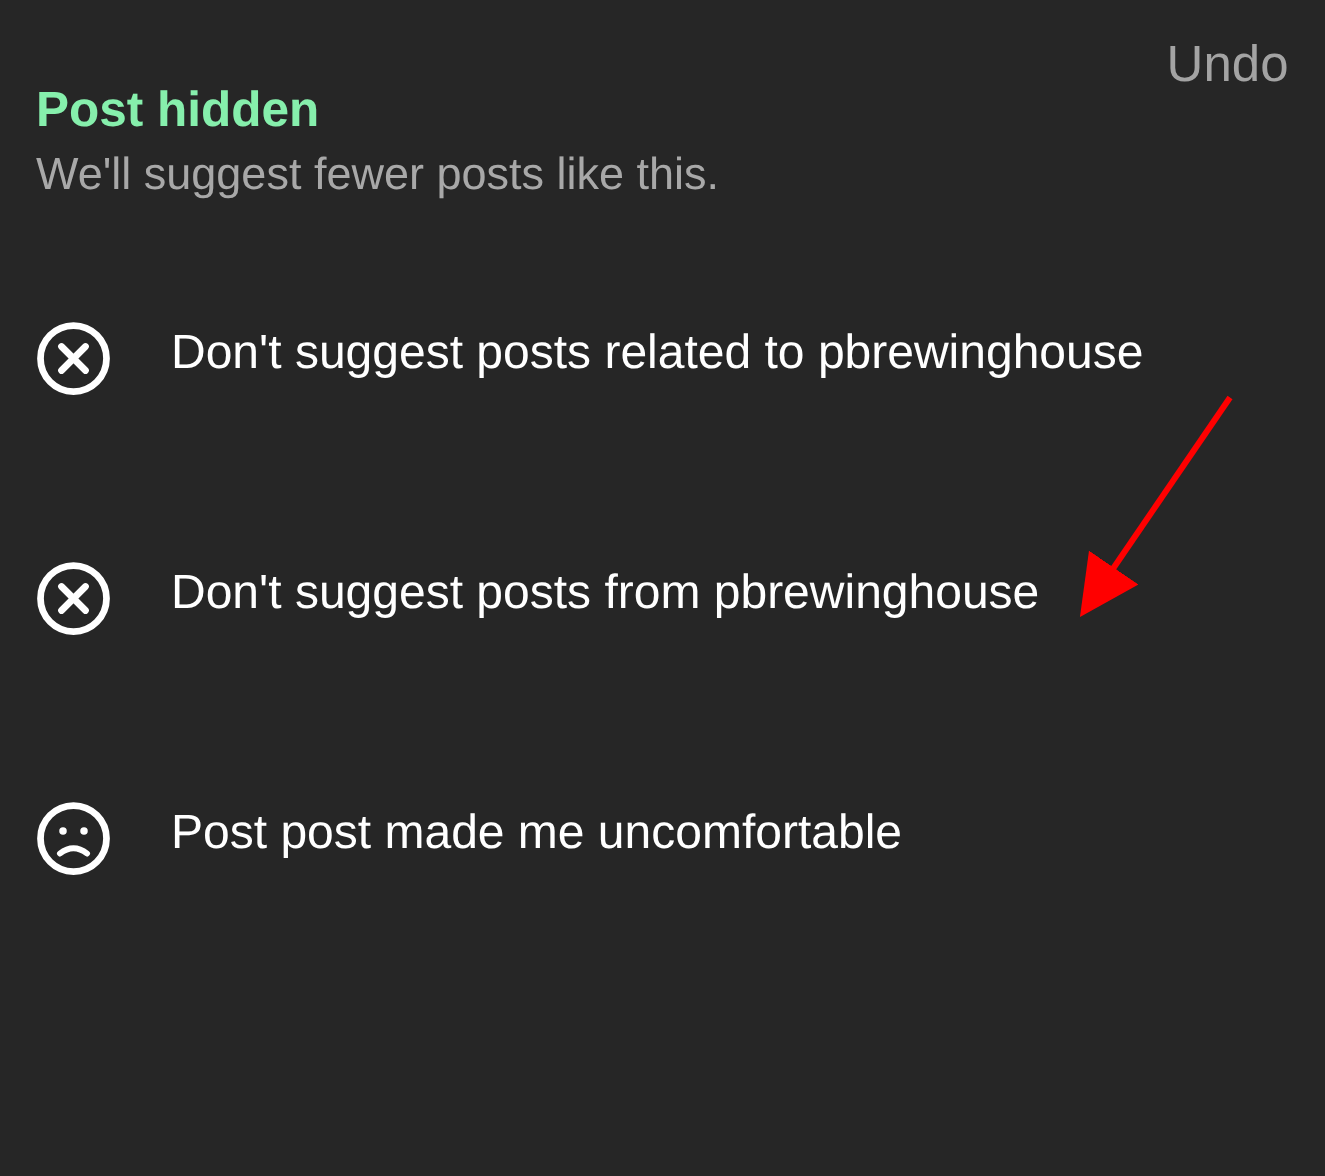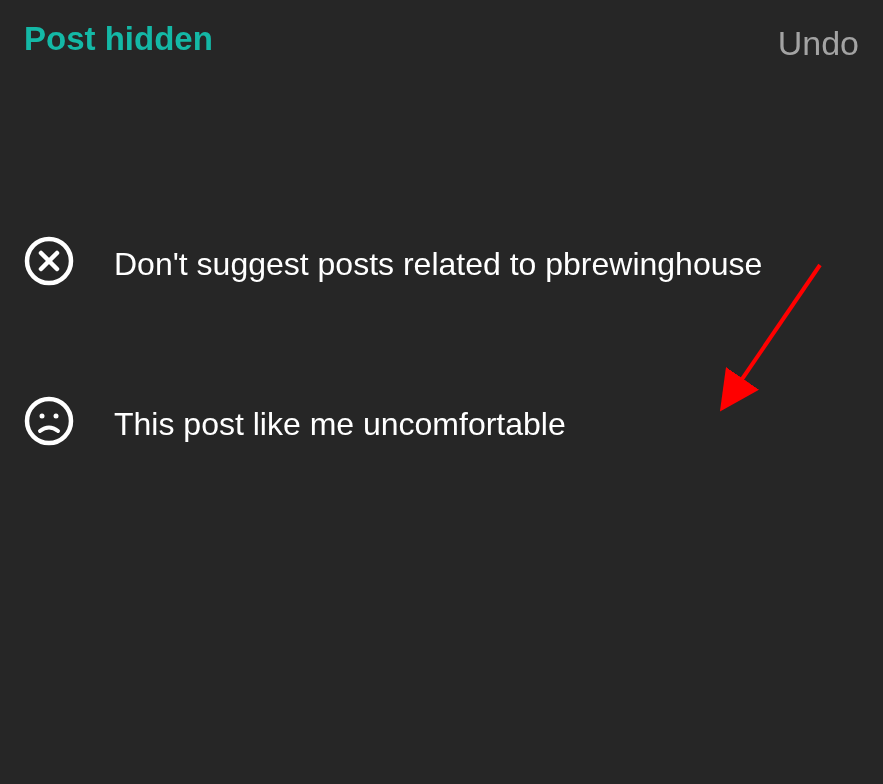--- a/index.html
+++ b/index.html
@@ -23,42 +23,43 @@
       align-items: flex-start;
       margin-bottom: 70px;
     }
     .header-text {
       display: flex;
       flex-direction: column;
     }
     .title {
       font-size: 33px;
       font-weight: 700;
-      color: #14b8a6;
+      color: #86efac;
       margin-bottom: 8px;
+      margin-top: 34px;
     }
     .subtitle {
       font-size: 30px;
       font-weight: 400;
       color: #a8a8a8;
     }
     .undo {
       font-size: 34px;
       font-weight: 400;
       color: #a3a3a3;
       cursor: pointer;
       padding-top: 4px;
     }
     .options {
       display: flex;
       flex-direction: column;
     }
     .option-row {
       display: flex;
-      align-items: flex-end;
+      align-items: flex-start;
       gap: 40px;
       cursor: pointer;
       min-height: 160px;
       padding: 10px 0;
     }
     .option-icon {
       width: 50px;
       height: 50px;
       flex-shrink: 0;
       display: flex;
@@ -79,49 +80,60 @@
       position: absolute;
       pointer-events: none;
     }
   </style>
 </head>
 <body>
 
 <div class="header">
   <div class="header-text">
     <div class="title">Post hidden</div>
+    <div class="subtitle">We'll suggest fewer posts like this.</div>
   </div>
   <div class="undo">Undo</div>
 </div>
 
 <div class="options">
 
   <div class="option-row">
     <div class="option-icon">
       <svg viewBox="0 0 50 50" fill="none">
         <circle cx="25" cy="25" r="22" stroke="#ffffff" stroke-width="4.5"></circle>
         <line x1="17" y1="17" x2="33" y2="33" stroke="#ffffff" stroke-width="4.5" stroke-linecap="round"></line>
         <line x1="33" y1="17" x2="17" y2="33" stroke="#ffffff" stroke-width="4.5" stroke-linecap="round"></line>
       </svg>
     </div>
     <div class="option-label">Don't suggest posts related to pbrewinghouse</div>
   </div>
 
 
+  <div class="option-row">
+    <div class="option-icon">
+      <svg viewBox="0 0 50 50" fill="none">
+        <circle cx="25" cy="25" r="22" stroke="#ffffff" stroke-width="4.5"></circle>
+        <line x1="17" y1="17" x2="33" y2="33" stroke="#ffffff" stroke-width="4.5" stroke-linecap="round"></line>
+        <line x1="33" y1="17" x2="17" y2="33" stroke="#ffffff" stroke-width="4.5" stroke-linecap="round"></line>
+      </svg>
+    </div>
+    <div class="option-label">Don't suggest posts from pbrewinghouse</div>
+  </div>
 
   <div class="option-row">
     <div class="option-icon">
       <svg viewBox="0 0 50 50" fill="none">
         <circle cx="25" cy="25" r="22" stroke="#ffffff" stroke-width="4.5"></circle>
         <circle cx="18" cy="20" r="2.5" fill="#ffffff"></circle>
         <circle cx="32" cy="20" r="2.5" fill="#ffffff"></circle>
         <path d="M 16 35 Q 25 28 34 35" stroke="#ffffff" stroke-width="4" stroke-linecap="round" fill="none"></path>
       </svg>
     </div>
-    <div class="option-label">This post like me uncomfortable</div>
+    <div class="option-label">Post post made me uncomfortable</div>
   </div>
 
 </div>
 
 <svg class="arrow-annotation" style="left: 720px; top: 255px;" width="120" height="160" viewBox="0 0 120 160">
   <defs>
     <marker id="arrowhead" markerWidth="10" markerHeight="10" refX="2" refY="5" orient="auto">
       <polygon points="0 0, 10 5, 0 10" fill="#ff0000"></polygon>
     </marker>
   </defs>

